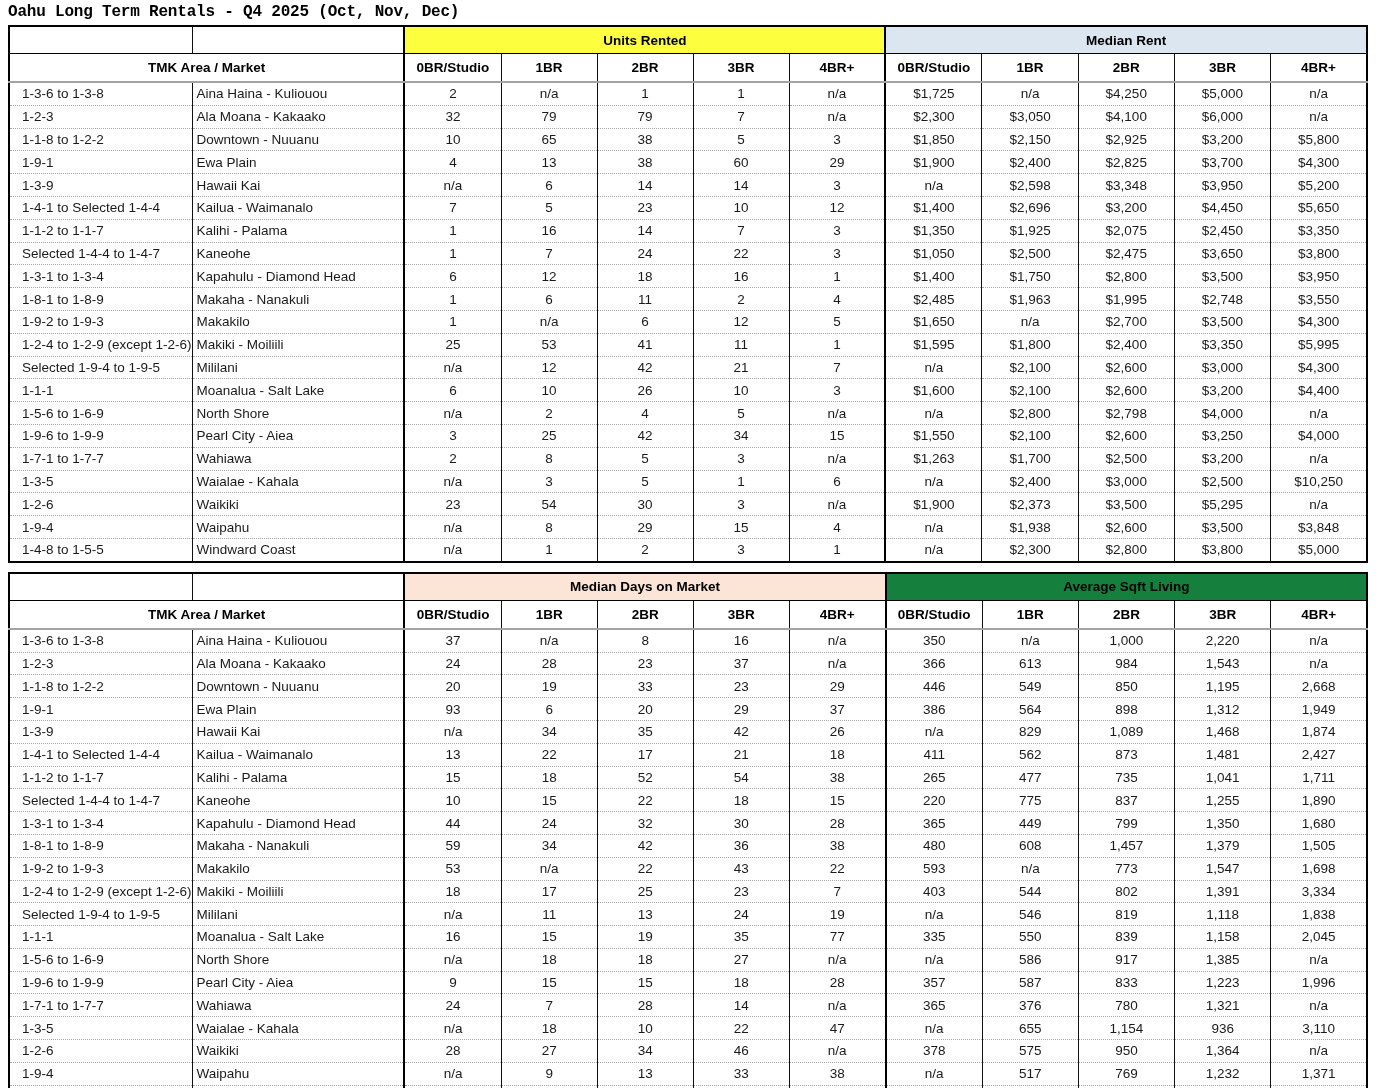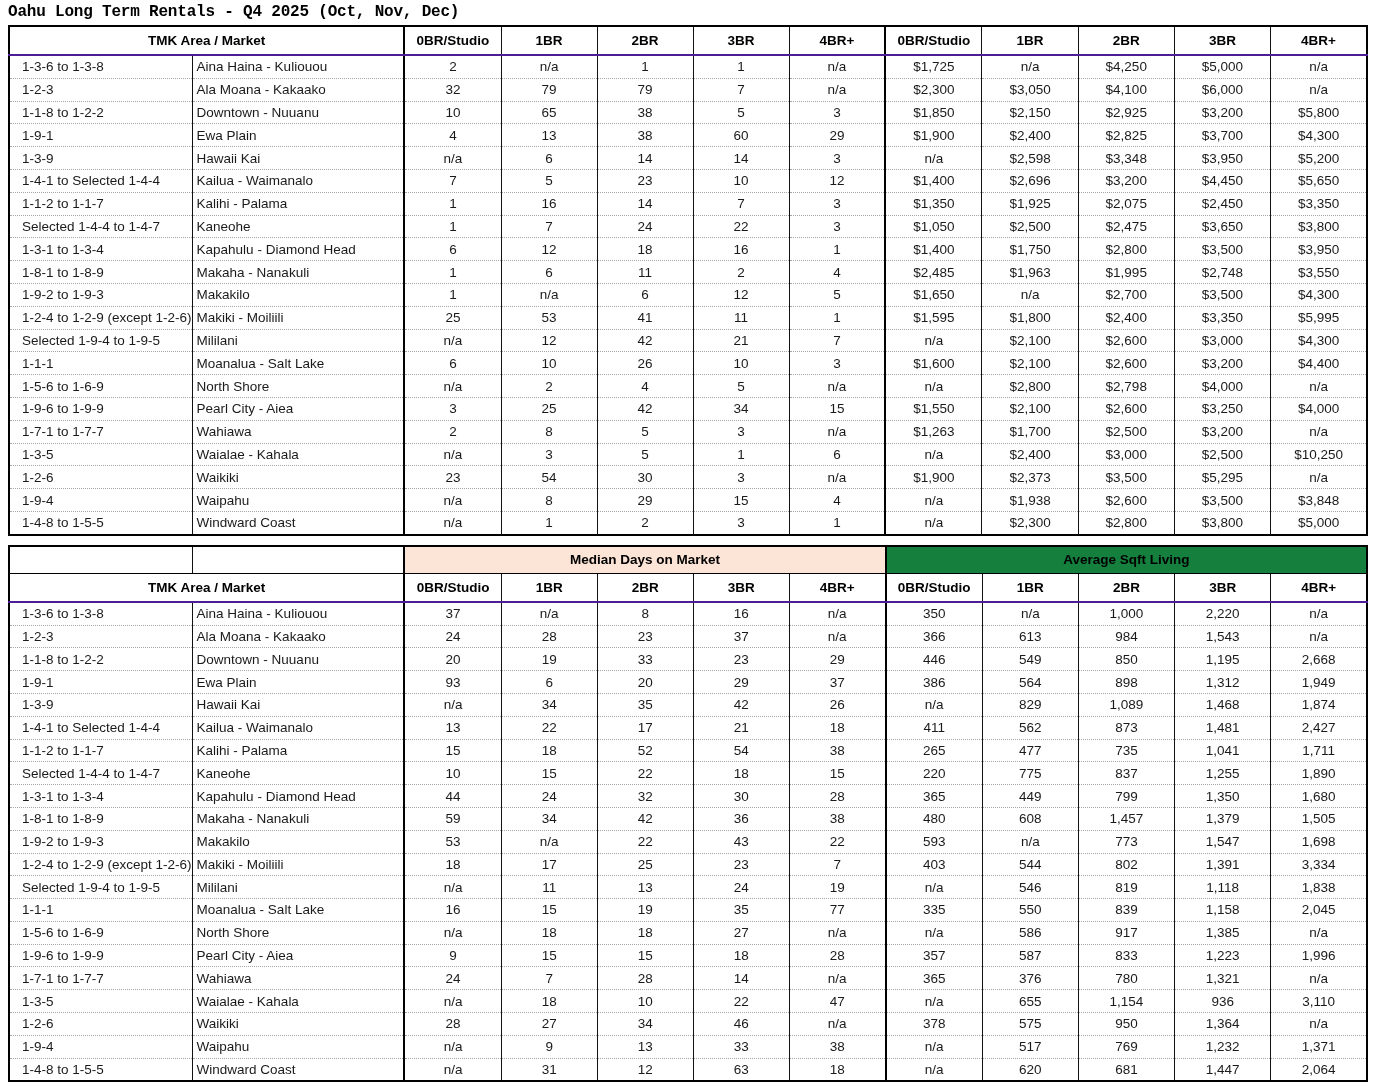--- a/index.html
+++ b/index.html
@@ -22,21 +22,21 @@
   .grid td{
     border-left:1px solid #111;
     overflow:hidden;white-space:nowrap;vertical-align:middle;
     padding:0;
   }
   .grid td:first-child{border-left:none;}
   .grid td.gs{border-left:2px solid #000;}
   .section-row td{height:26px;border-bottom:1px solid #000;background:#fff;}
   .section-cell{font-weight:bold;text-align:center;font-size:13.5px;}
   .bed-row td{
-    height:27px;border-bottom:2px solid #4c1d95;
+    height:27px;border-bottom:2px solid #a3a3a3;
     font-weight:bold;text-align:center;font-size:13.5px;
   }
   .grid tbody td{
     height:21.8px;border-top:1px dotted #a6a6a6;
     font-size:13.5px;color:#1a1a1a;
   }
   .grid tbody tr:first-child td{border-top:none;}
   td.tmk{font-size:9px;padding-left:12px;text-align:left;color:#111;}
   td.market{font-size:13.5px;padding-left:4px;text-align:left;color:#111;margin-left:28px;}
   td.val{text-align:center;}
@@ -55,20 +55,26 @@
       <col style="width: 97px;">
       <col style="width: 97px;">
       <col style="width: 97px;">
       <col style="width: 97px;">
       <col style="width: 97px;">
       <col style="width: 97px;">
       <col style="width: 97px;">
       <col style="width: 97px;">
     </colgroup>
     <thead>
+      <tr class="section-row">
+        <td></td>
+        <td></td>
+        <td class="section-cell gs" colspan="5" style="background: rgb(253, 255, 62);">Units Rented</td>
+        <td class="section-cell gs" colspan="5" style="background: rgb(220, 230, 241);">Median Rent</td>
+      </tr>
       <tr class="bed-row">
         <td colspan="2">TMK Area / Market</td>
         <td class="gs">0BR/Studio</td>
         <td>1BR</td>
         <td>2BR</td>
         <td>3BR</td>
         <td>4BR+</td>
         <td class="gs">0BR/Studio</td>
         <td>1BR</td>
         <td>2BR</td>

